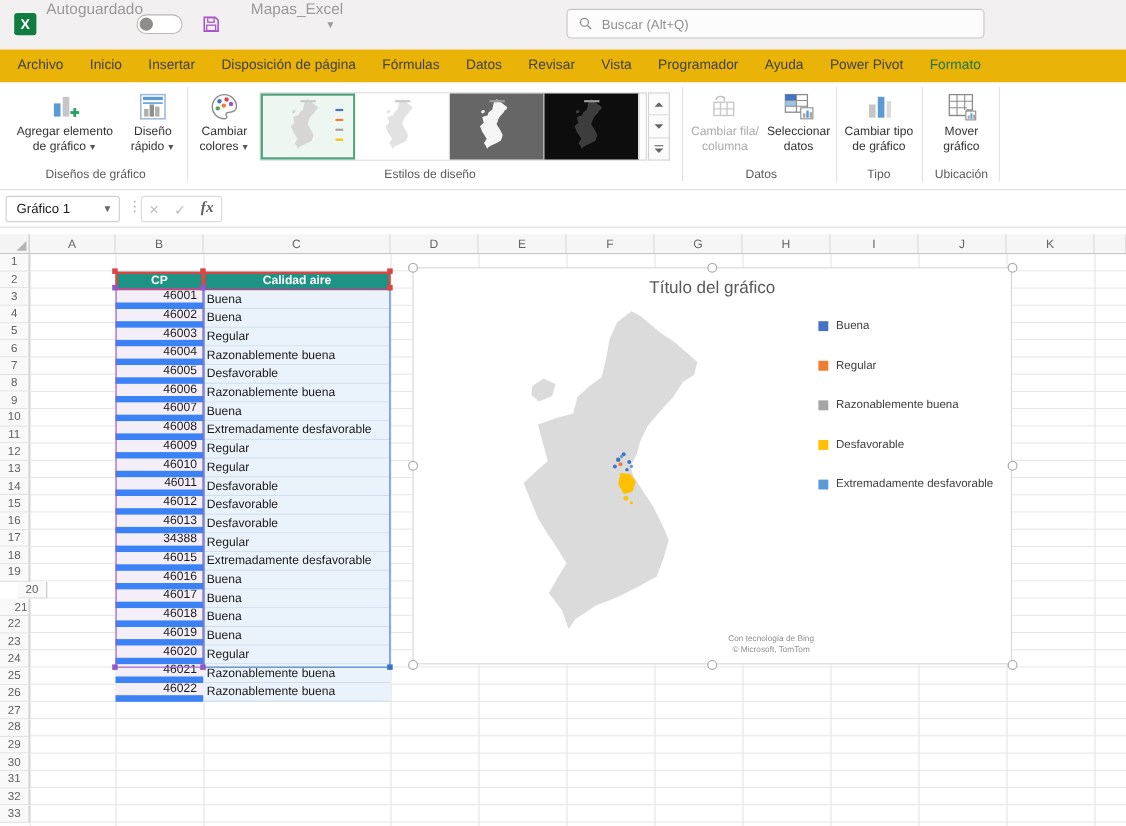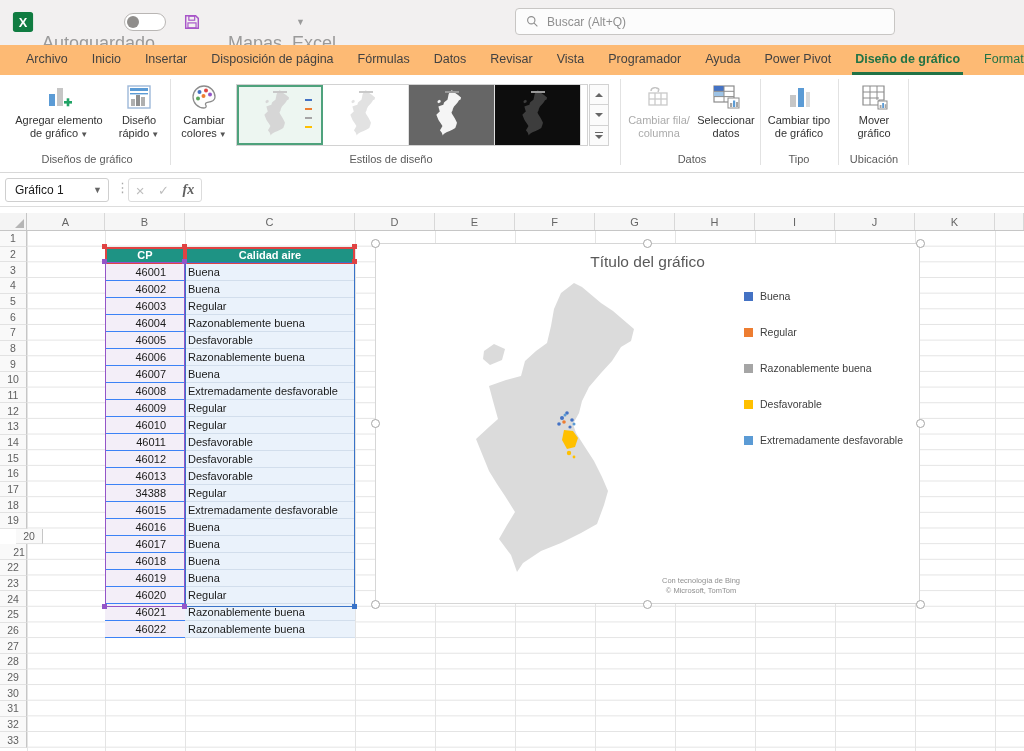--- a/index.html
+++ b/index.html
@@ -3,36 +3,36 @@
 <meta charset="utf-8">
 <style>
   *{margin:0;padding:0;box-sizing:border-box}
   html,body{width:1024px;height:751px;overflow:hidden;background:#fff;
     font-family:"Liberation Sans",sans-serif;-webkit-font-smoothing:antialiased}
   #app{position:absolute;left:0;top:0;width:1024px;height:751px;background:#fff}
 
   
   .titlebar{position:absolute;left:0;top:0;width:1024px;height:45px;background:#F2F0F0}
   .xl-icon{position:absolute;left:12px;top:11px;width:22px;height:22px}
-  .tb-text{position:absolute;top:33px;font-size:18px;color:#9A9A9A}
+  .tb-text{position:absolute;top:0;font-size:14px;color:#9A9A9A}
   .autosave{left:42px}
   .toggle{position:absolute;left:124px;top:13px;width:42px;height:18px;border:1px solid #B9B6B4;
     border-radius:9px;background:#fff}
   .toggle-knob{position:absolute;left:2px;top:2px;width:12px;height:12px;border-radius:50%;background:#8F8D8B}
   .save-ic{position:absolute;left:183px;top:13px}
   .doctitle{left:228px;color:#9A9A9A}
   .doc-caret{position:absolute;left:296px;top:17px;font-size:9px;color:#9A9A9A}
   .searchbox{position:absolute;left:515px;top:8px;width:380px;height:27px;background:#FCFCFC;
     border:1px solid #C8C6C4;border-radius:4px;display:flex;align-items:center;padding-left:10px}
   .searchbox input{border:none;outline:none;background:transparent;font-size:12px;color:#444;
     width:330px;font-family:"Liberation Sans",sans-serif}
   .searchbox input::placeholder{color:#8F8F8F}
 
   
-  .tabrow{position:absolute;left:0;top:45px;width:1024px;height:30px;background:#fdba74;display:flex;padding-left:14px}
+  .tabrow{position:absolute;left:0;top:45px;width:1024px;height:30px;background:#eab308;display:flex;padding-left:4px}
   .tab{position:relative;padding:0 12px;line-height:29px;font-size:12.5px;color:#424242;white-space:nowrap;cursor:default}
   .tab.active{color:#217346;font-weight:bold}
   .tab.active::after{content:"";position:absolute;left:9px;right:9px;bottom:0;height:3px;background:#217346}
   .tab.ctx{color:#217346}
 
   
   .ribbon{position:absolute;left:0;top:75px;width:1024px;height:98px;background:#fff;border-bottom:1px solid #D8D8D8}
   .rsep{position:absolute;top:4px;width:1px;height:86px;background:#E2E2E2}
   .rbtn{position:absolute;top:5px;display:flex;flex-direction:column;align-items:center;text-align:center;cursor:default}
   .rbtn .ric{height:34px;display:flex;align-items:center;justify-content:center}
@@ -81,21 +81,21 @@
   .rownum{position:absolute;left:0;width:27px;height:15.67px;background:#F9F9F9;border-right:1px solid #C6C6C6;
     border-bottom:1px solid #E2E2E2;font-size:10.5px;color:#5F5F5F;display:flex;align-items:center;justify-content:center}
 
   
   .xl-table{position:absolute;left:105px;top:246.7px;width:250px;z-index:5;font-size:11px;color:#1a1a1a}
   .trow{display:flex;height:17px}
   .tcell{display:flex;align-items:center;overflow:hidden;white-space:nowrap}
   .c1{width:80px}.c2{width:170px}
   .thead .tcell{background:#1E9384;color:#fff;font-weight:bold;justify-content:center;
     outline:2px solid #E04343;outline-offset:-2px}
-  .tbody .c1{background:#F3EEF8;border-bottom:1px solid #3b82f6;justify-content:flex-end;padding-right:19px}
+  .tbody .c1{background:#F3EEF8;border-bottom:6px solid #3b82f6;justify-content:flex-end;padding-right:6px}
   .tbody .c2{background:#EAF2FB;border-bottom:1px solid #D2DEEC;padding-left:3px}
   .range-out{position:absolute;z-index:6;pointer-events:none}
   .sq{position:absolute;width:5px;height:5px;z-index:7}
 
   
   .chart{position:absolute;left:375px;top:243px;width:545px;height:361px;background:#fff;
     border:1px solid #D6D6D6;z-index:8}
   .c-handle{position:absolute;width:9px;height:9px;border-radius:50%;background:#fff;border:1.5px solid #A6A6A6;z-index:9}
   .c-title{position:absolute;left:0;top:9px;width:100%;text-align:center;font-size:15.5px;color:#595959}
   .mapsvg{position:absolute;left:85px;top:37px;width:220px;height:320px}
@@ -150,21 +150,20 @@
       <div class="tab">Inicio</div>
       <div class="tab">Insertar</div>
       <div class="tab">Disposición de página</div>
       <div class="tab">Fórmulas</div>
       <div class="tab">Datos</div>
       <div class="tab">Revisar</div>
       <div class="tab">Vista</div>
       <div class="tab">Programador</div>
       <div class="tab">Ayuda</div>
       <div class="tab">Power Pivot</div>
-      <div class="tab active">Diseño de gráfico</div>
       <div class="tab ctx">Formato</div>
     </div>
 
   <div class="ribbon">
 
     <div class="rbtn" style="left:8px;width:102px">
       <div class="ric">
         <svg width="30" height="30" viewBox="0 0 30 30">
           <rect x="5" y="12" width="6" height="12" fill="#5B9BD5"></rect>
           <rect x="13" y="6" width="6" height="18" fill="#C6C6C6"></rect>

